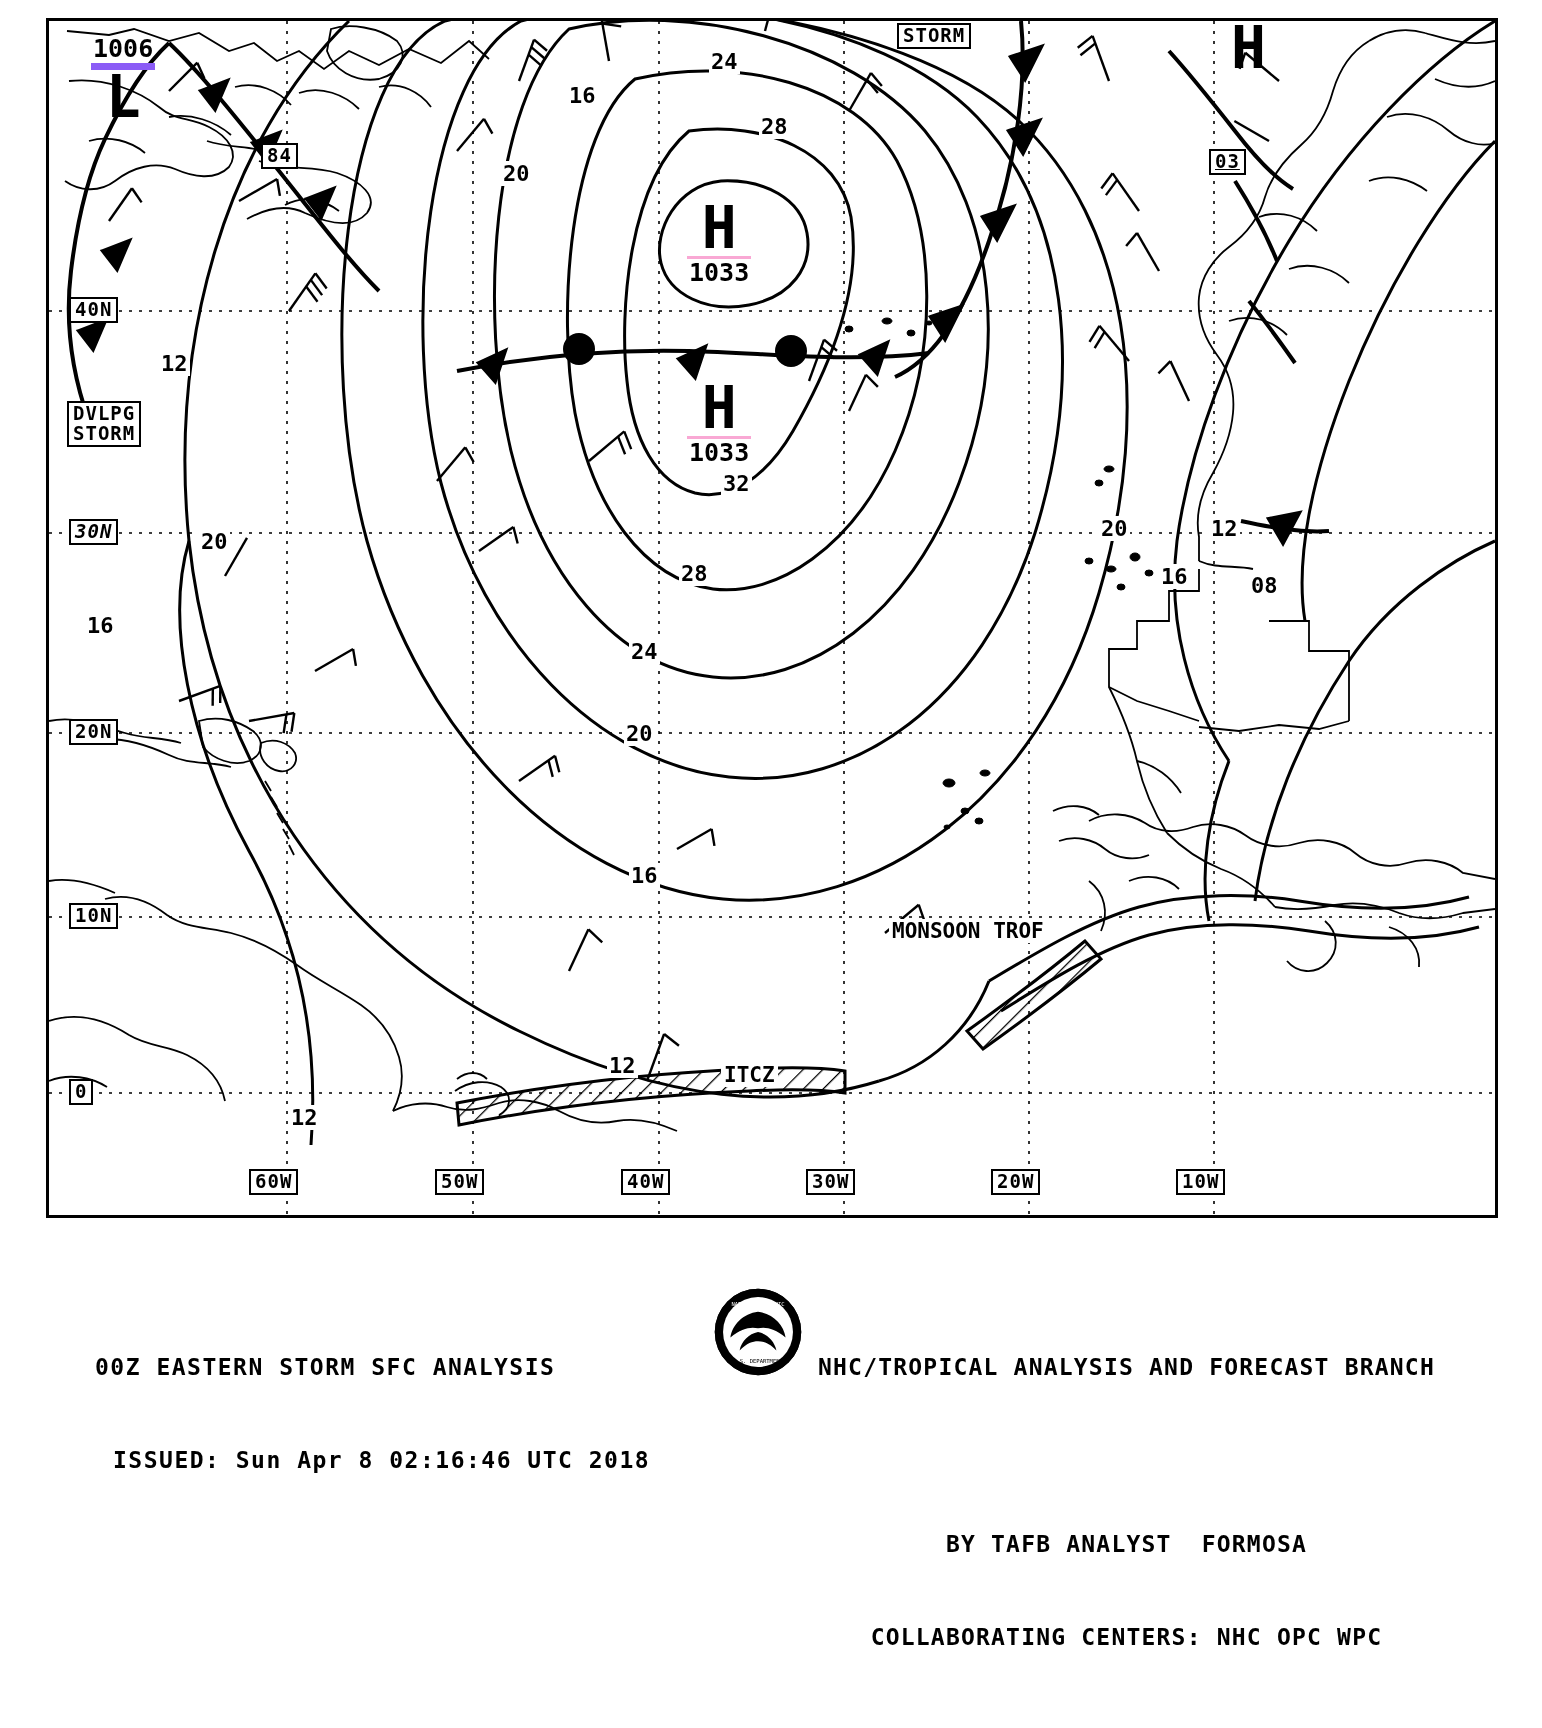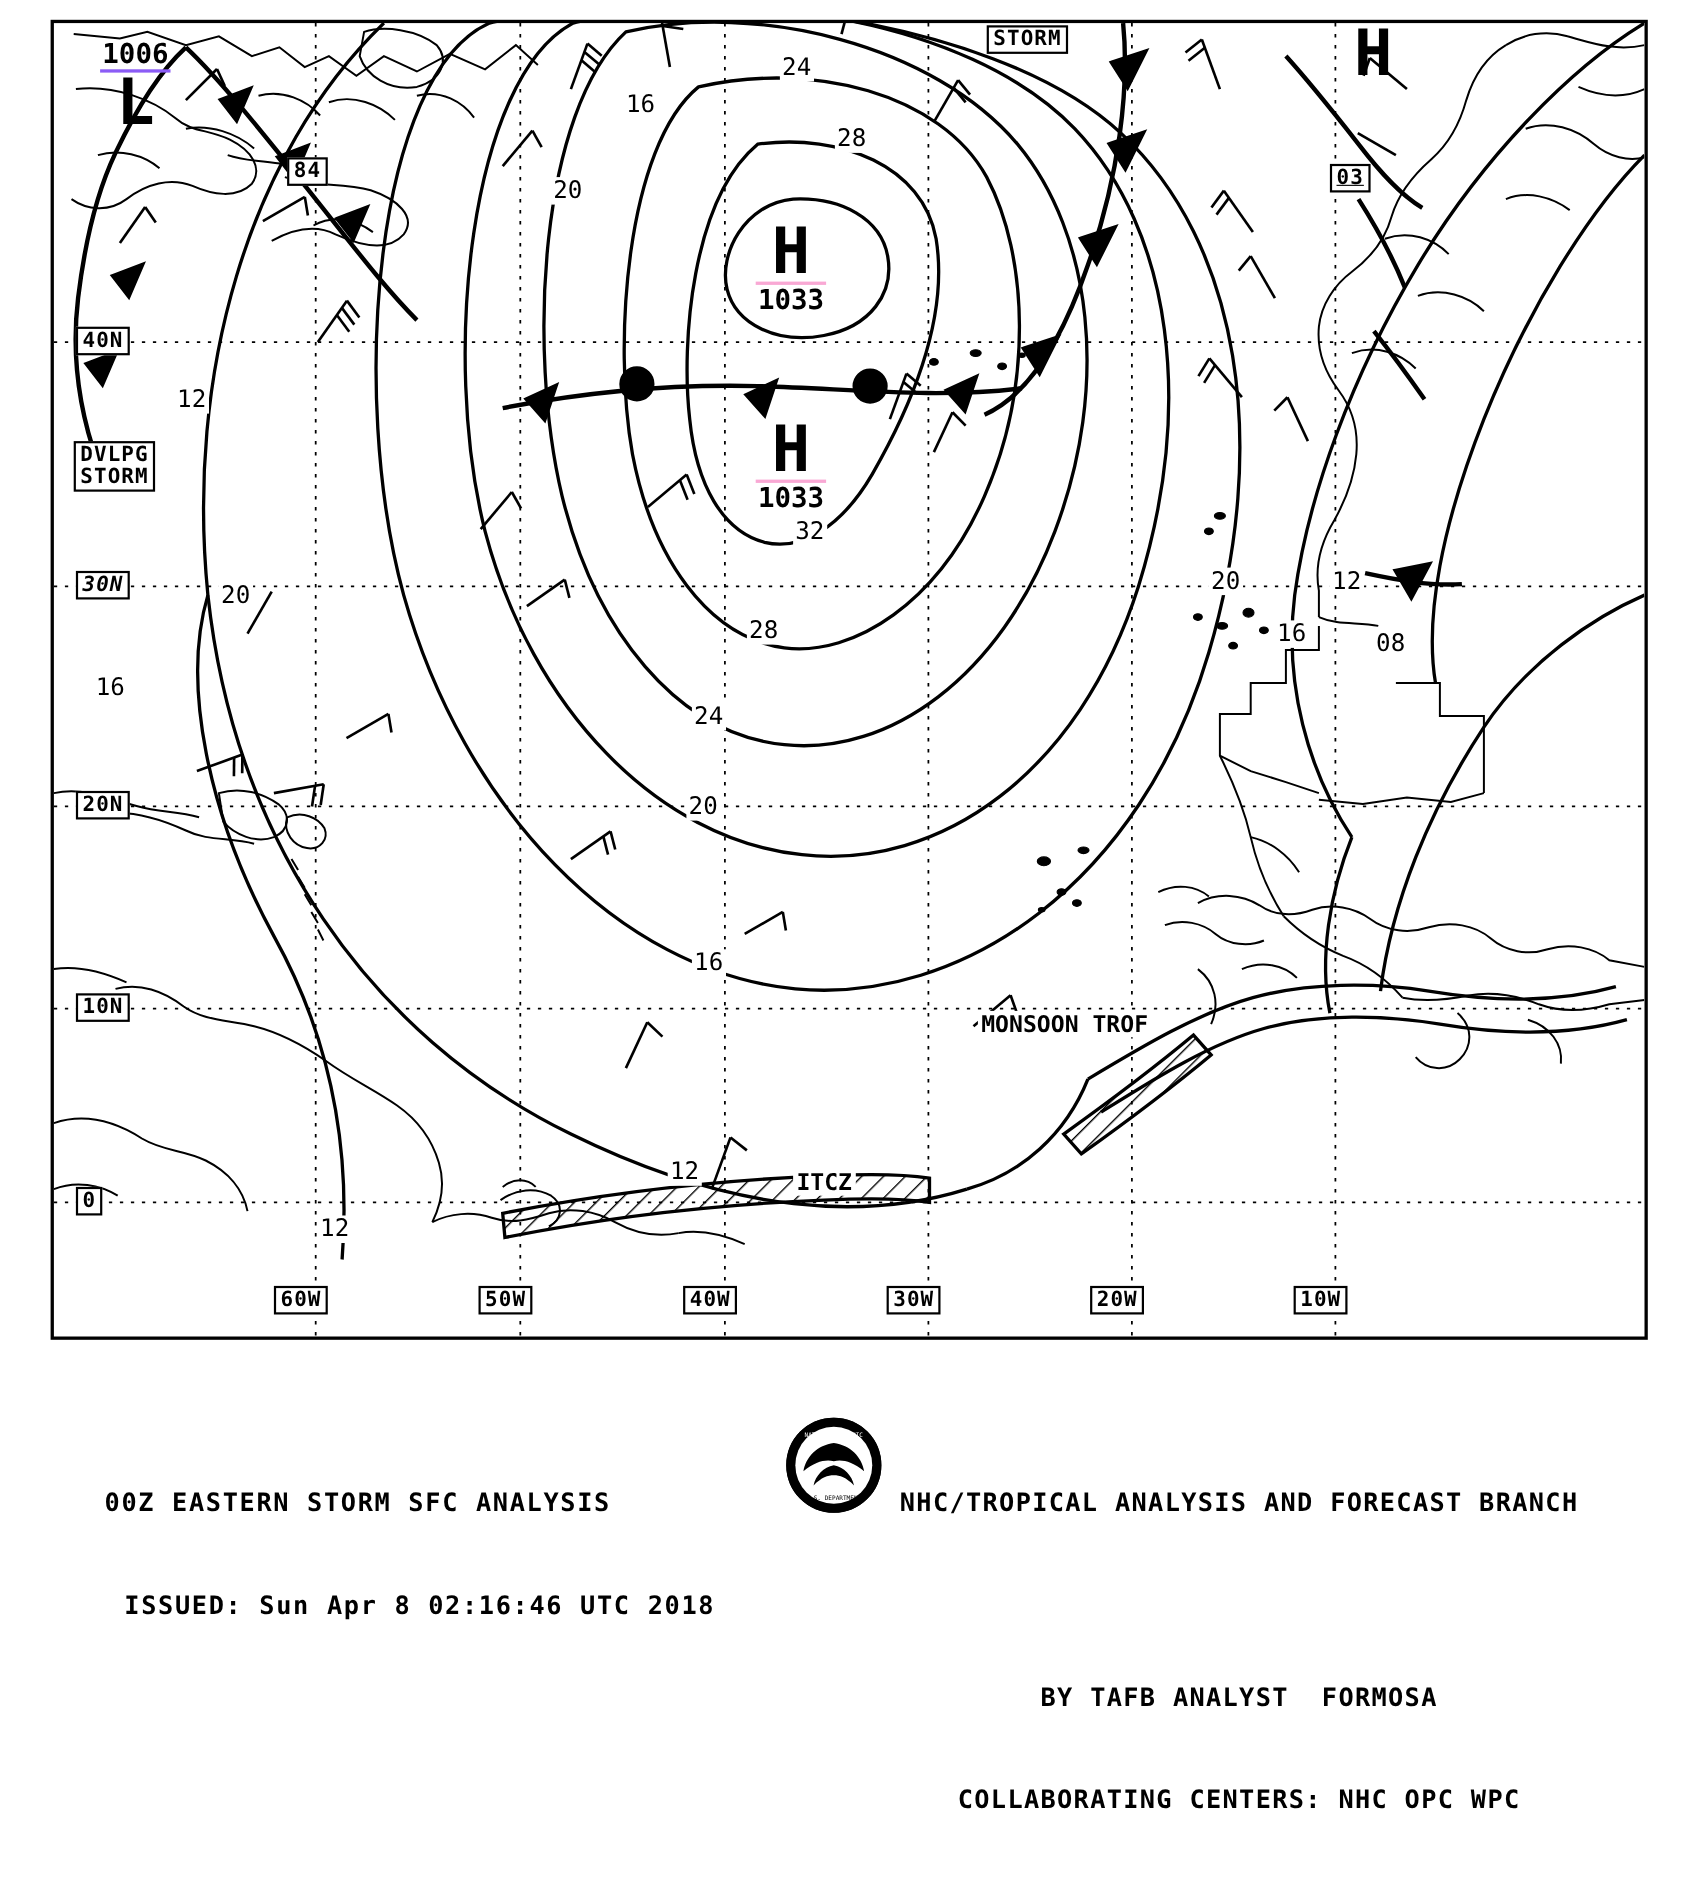--- a/index.html
+++ b/index.html
@@ -57,21 +57,21 @@
     font-size: 21px;
     font-weight: bold;
     background: #fff;
     padding: 0 3px;
     white-space: pre;
   }
   .contour-label {
     position: absolute;
     font-family: "DejaVu Sans Mono", monospace;
     font-size: 22px;
-    font-weight: normal;
+    font-weight: bold;
     background: #fff;
     padding: 0 2px;
     white-space: pre;
   }
   .pressure-center {
     position: absolute;
     text-align: center;
     font-family: "DejaVu Sans Mono", monospace;
     background: transparent;
   }
@@ -438,21 +438,21 @@
             <line x1="0" y1="-40" x2="16" y2="-34"></line>
           </g>
         <g transform="translate(190,180) rotate(60)">
             <line x1="0" y1="0" x2="0" y2="-44"></line>
             <line x1="0" y1="-44" x2="16" y2="-38"></line>
           </g>
       </g>
     </svg>
 
     <div class="pressure-center" style="left:42px; top:14px;">
-      <span class="val" style="border-top:none; border-bottom:3px solid #8b5cf6;">1006</span>
+      <span class="val" style="border-top:none; border-bottom:7px solid #8b5cf6;">1006</span>
       <span class="sym">L</span>
     </div>
 
     <div class="pressure-center" style="left:638px; top:180px;">
       <span class="sym">H</span>
       <span class="val">1033</span>
     </div>
 
     <div class="pressure-center" style="left:638px; top:360px;">
       <span class="sym">H</span>

